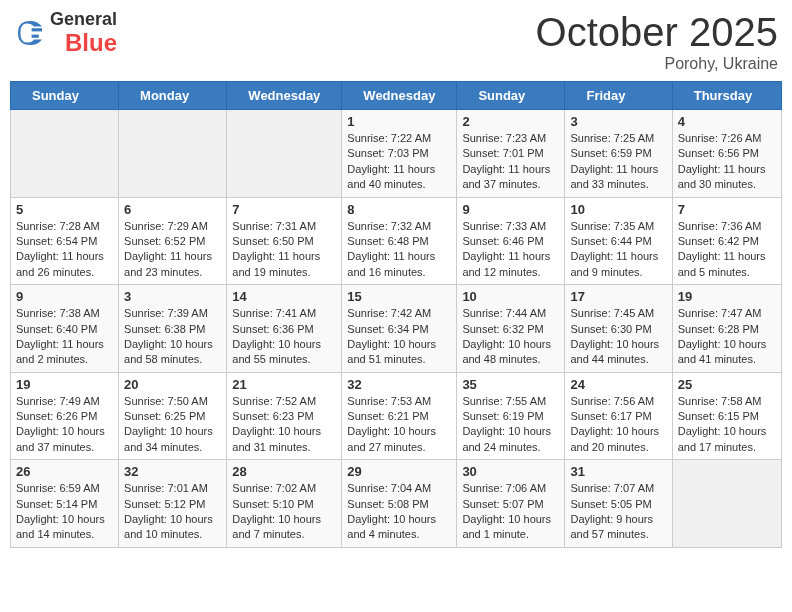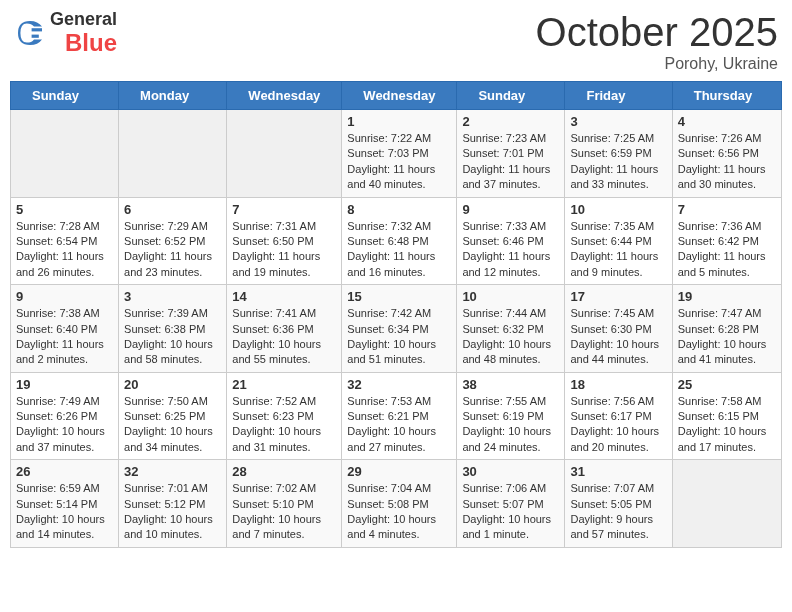--- a/index.html
+++ b/index.html
@@ -225,25 +225,25 @@
         </td>
         <td>
           <span class="day-number">21</span>
           <div class="day-info">Sunrise: 7:52 AM<br>Sunset: 6:23 PM<br>Daylight: 10 hours<br>and 31 minutes.</div>
         </td>
         <td>
           <span class="day-number">32</span>
           <div class="day-info">Sunrise: 7:53 AM<br>Sunset: 6:21 PM<br>Daylight: 10 hours<br>and 27 minutes.</div>
         </td>
         <td>
-          <span class="day-number">38</span>
+          <span class="day-number">35</span>
           <div class="day-info">Sunrise: 7:55 AM<br>Sunset: 6:19 PM<br>Daylight: 10 hours<br>and 24 minutes.</div>
         </td>
         <td>
-          <span class="day-number">18</span>
+          <span class="day-number">24</span>
           <div class="day-info">Sunrise: 7:56 AM<br>Sunset: 6:17 PM<br>Daylight: 10 hours<br>and 20 minutes.</div>
         </td>
         <td>
           <span class="day-number">25</span>
           <div class="day-info">Sunrise: 7:58 AM<br>Sunset: 6:15 PM<br>Daylight: 10 hours<br>and 17 minutes.</div>
         </td>
       </tr>
       <tr>
         <td>
           <span class="day-number">26</span>

